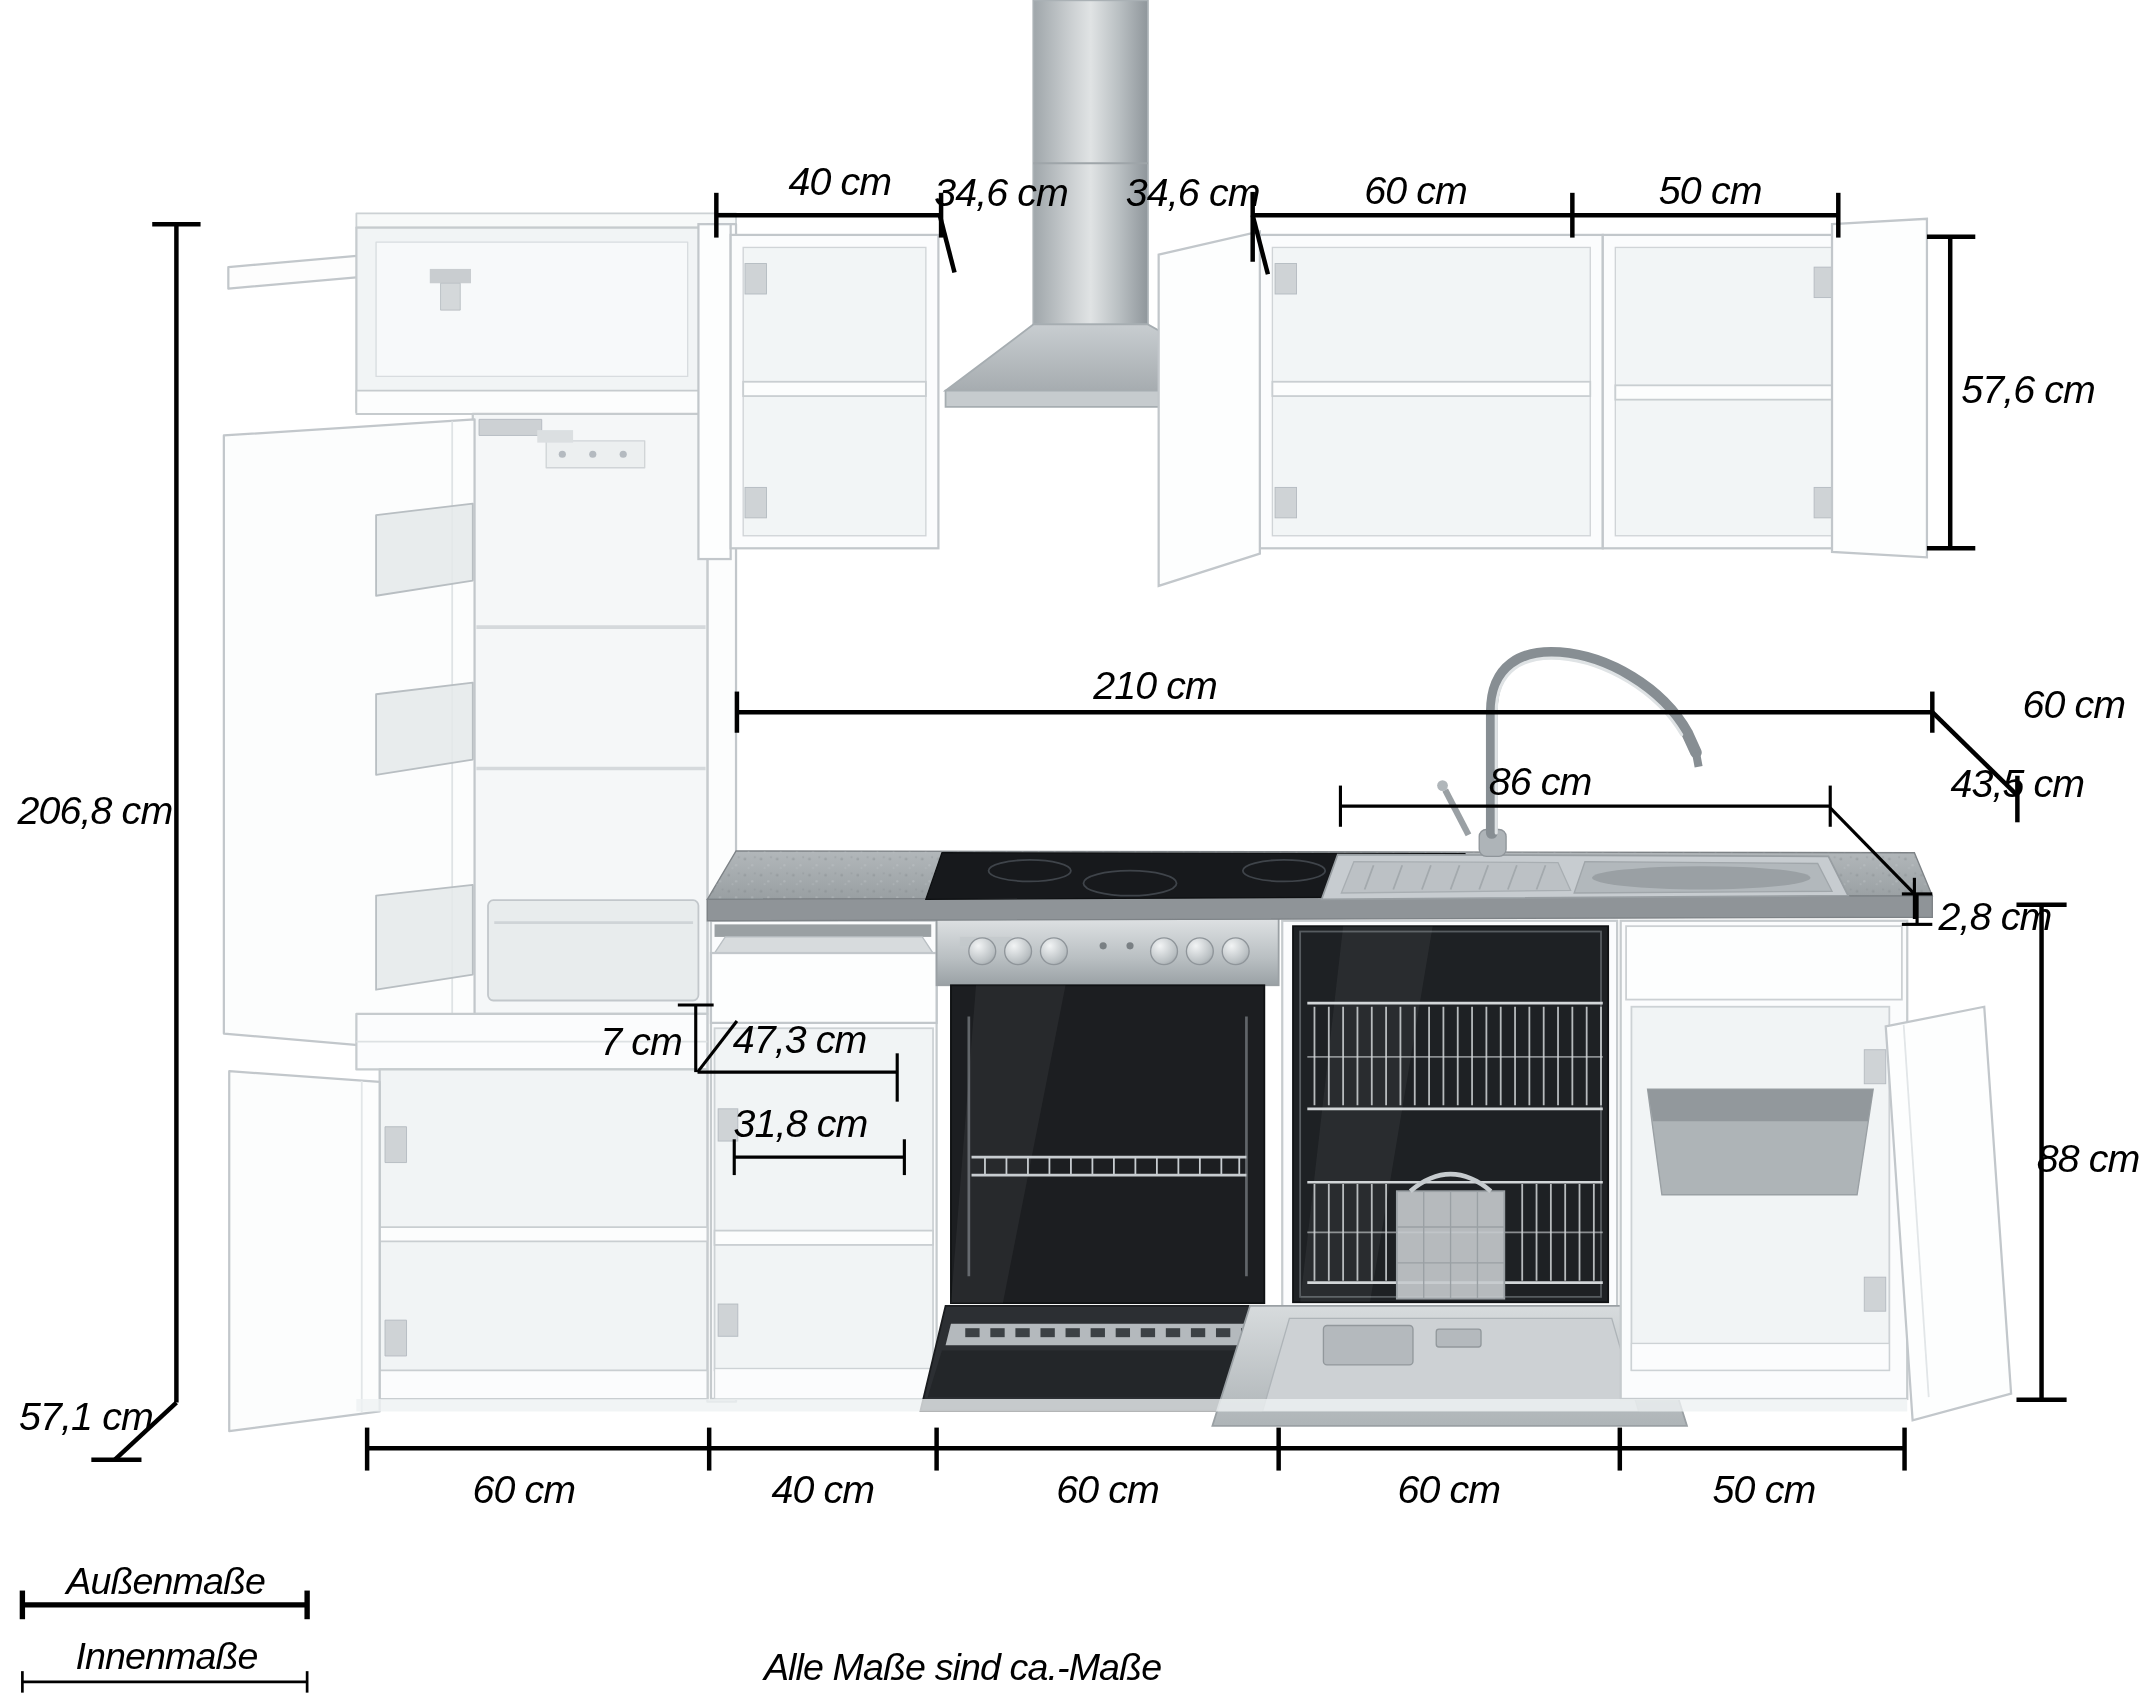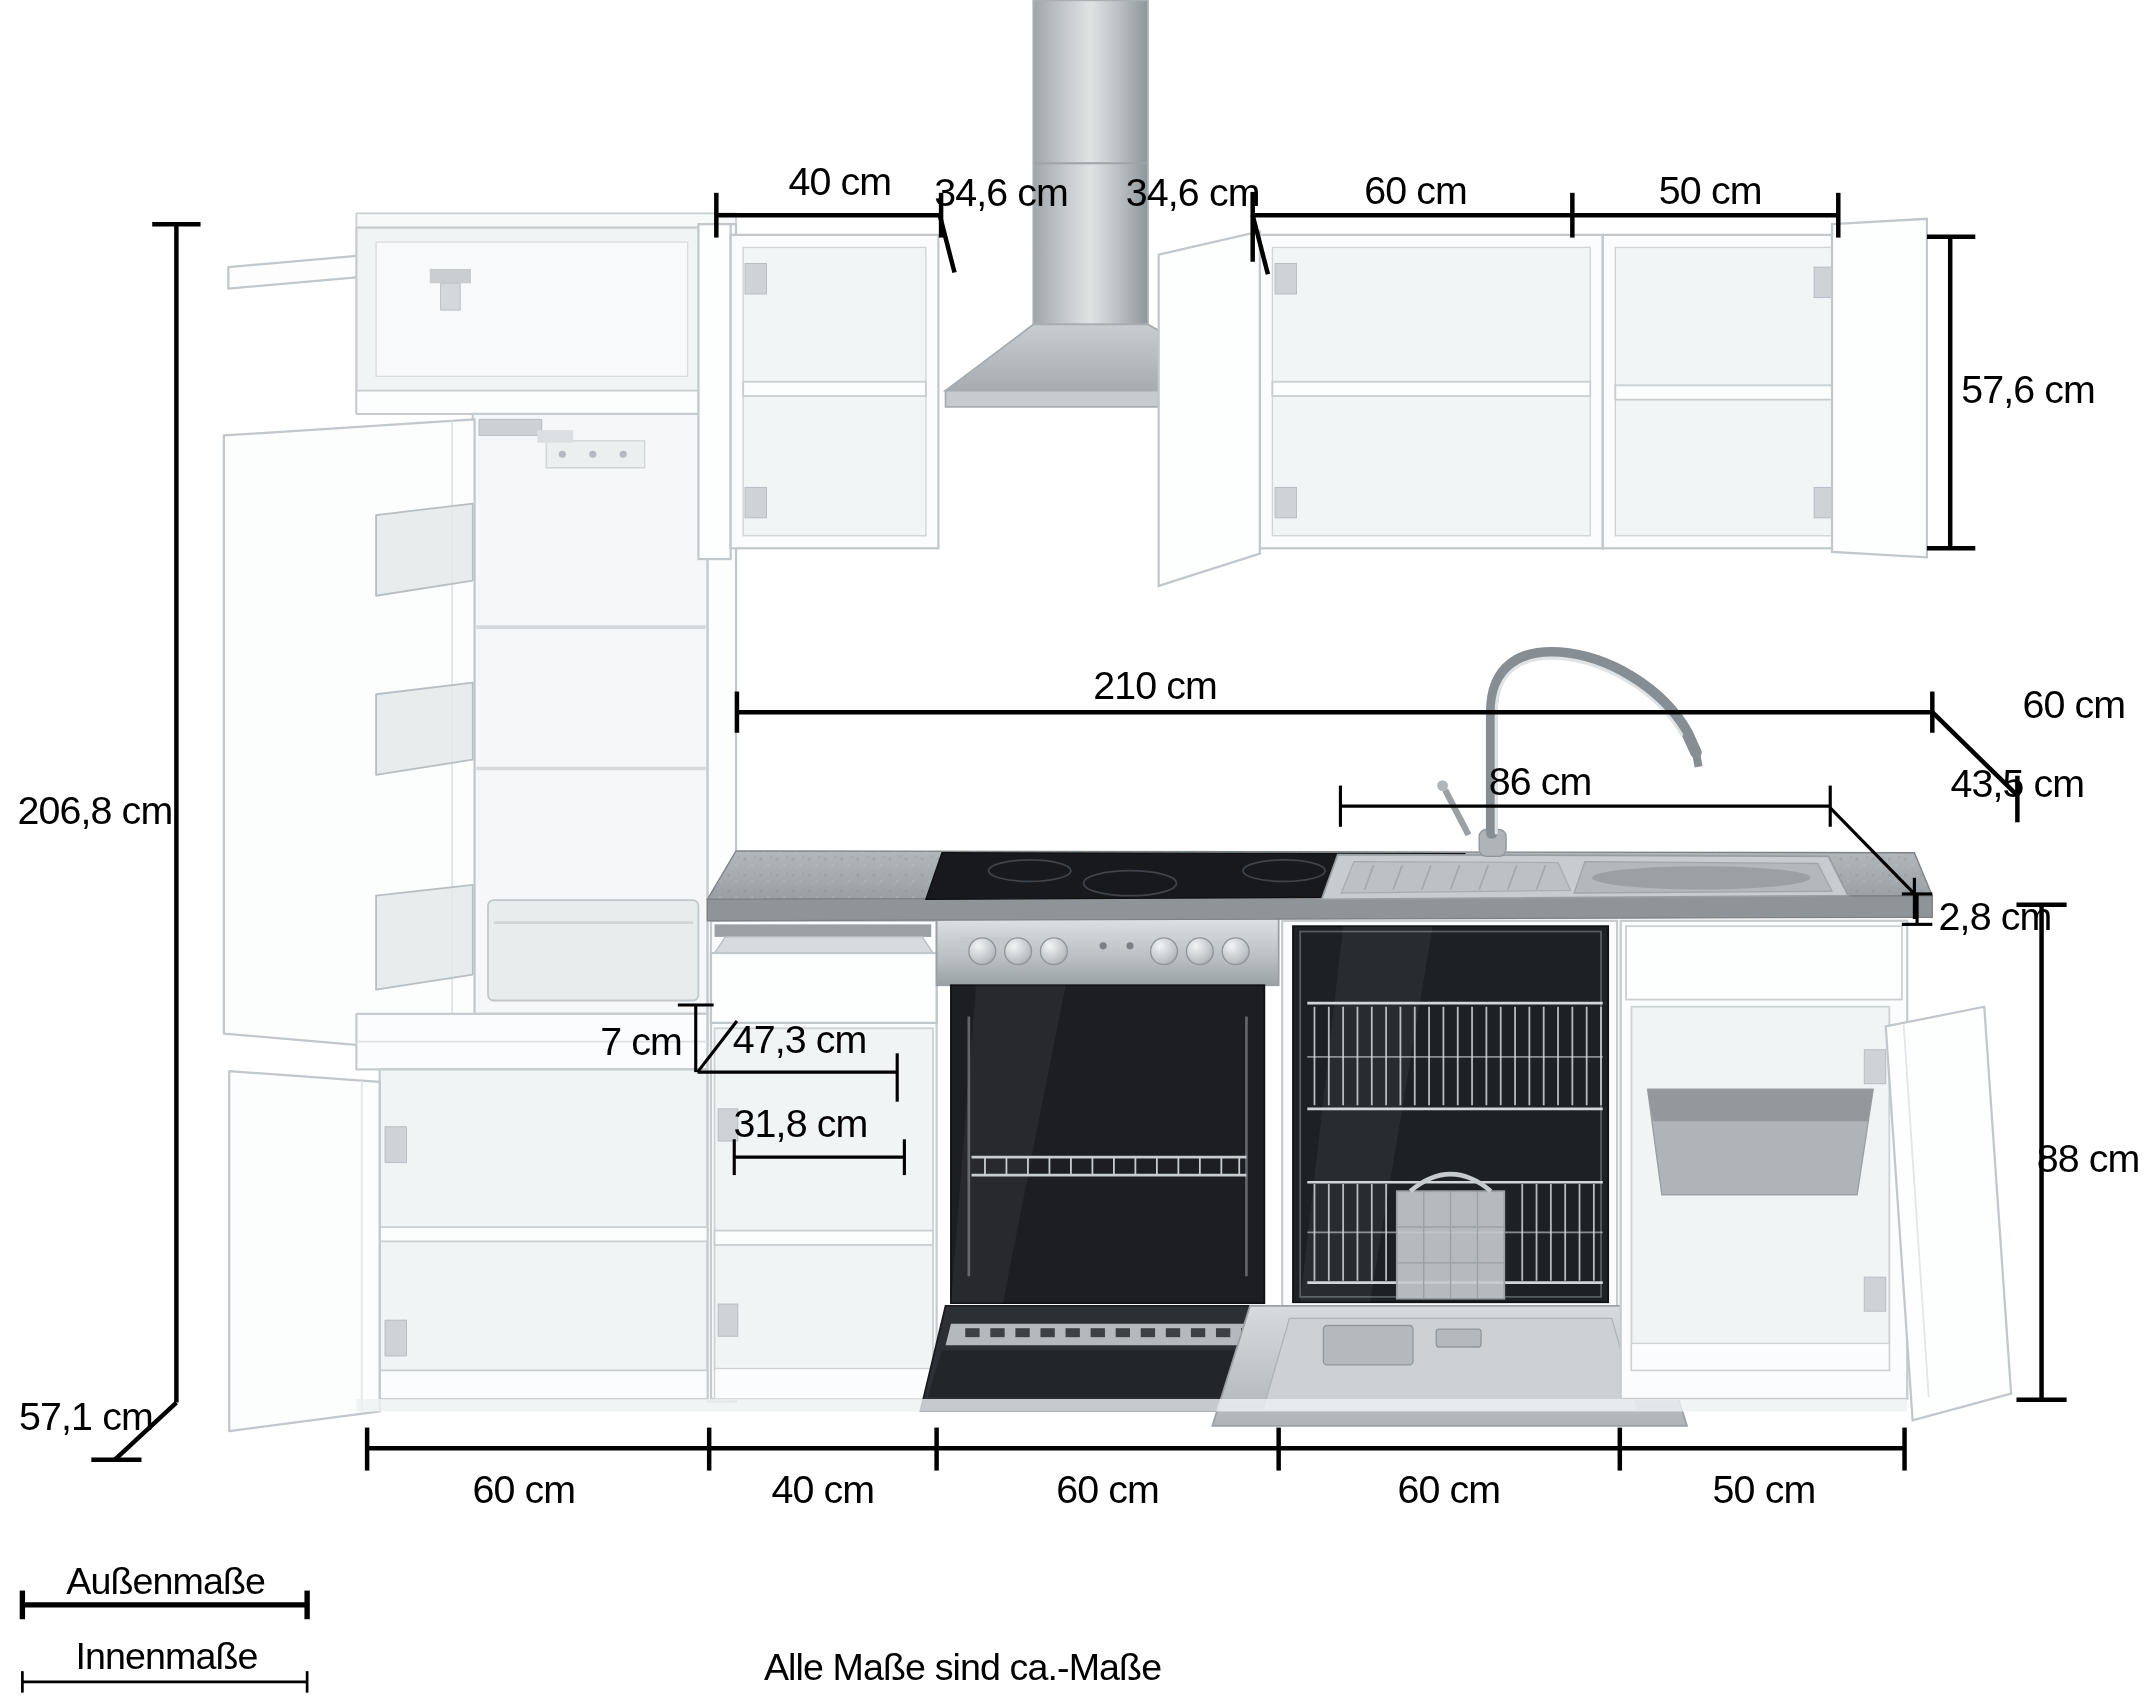--- a/index.html
+++ b/index.html
@@ -1,17 +1,17 @@
 <!DOCTYPE html>
 <html style="font-size:14.3px"><head>
 <meta charset="utf-8">
 <style>
   html,body{margin:0;padding:0;background:#fff;}
   .page{position:relative;width:2149px;height:1701px;background:#fff;overflow:hidden;
-        font-family:"Liberation Sans", sans-serif;}
+        font-family:"Liberation Sans", sans-serif;font-style:italic;}
   svg{display:block}
   text{font-family:"Liberation Sans", sans-serif; fill:#000; letter-spacing:-1px;}
   .dim{font-size:44px;}
   .small{font-size:42px;}
 </style>
 </head>
 <body>
 
 <div class="page">
 <svg viewBox="0 0 2400 1899" width="2149" height="1701">

